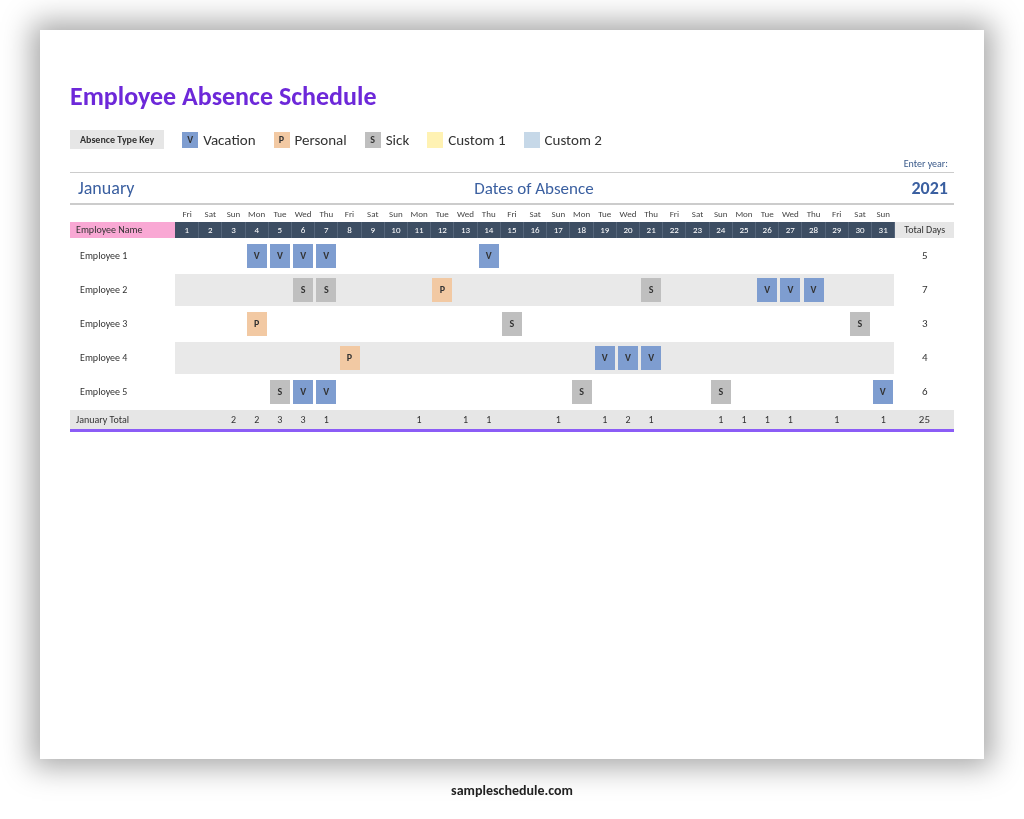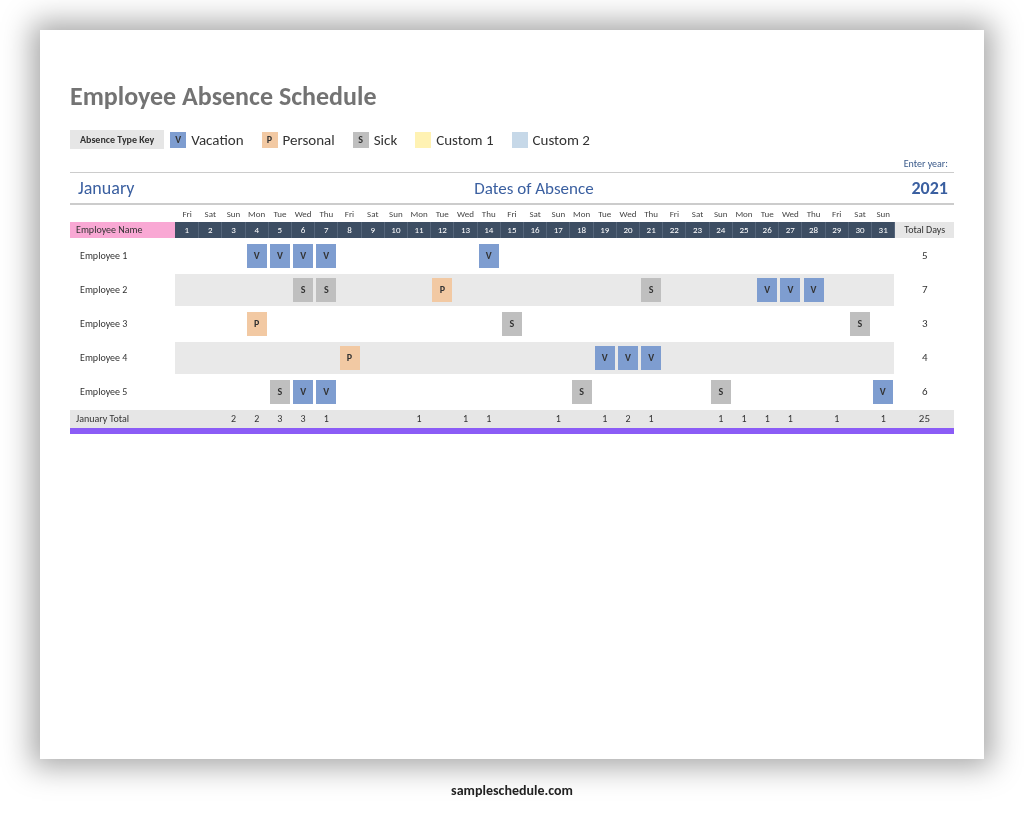--- a/index.html
+++ b/index.html
@@ -26,27 +26,27 @@
     left: 0;
     right: 0;
     text-align: center;
     font-size: 14px;
     font-weight: bold;
     color: #222;
   }
   .title {
     font-size: 26px;
     font-weight: bold;
-    color: #737373;
+    color: #6d28d9;
     margin-bottom: 18px;
   }
   .legend-row {
     display: flex;
     align-items: center;
-    gap: 0;
+    gap: 12px;
     margin-bottom: 8px;
     font-size: 11px;
   }
   .legend-label {
     background: #e6e6e6;
     padding: 3px 10px;
     font-weight: bold;
     color: #333;
     margin-right: 6px;
     font-size: 10px;
@@ -158,21 +158,21 @@
   }
   tr.emp-row.stripe td { background: #e9e9e9; }
   tr.emp-row.nostripe td { background: #fff; }
   tr.emp-row td.first-col { background:#fff !important; }
   tr.emp-row td.total-cell { background: #fff !important; font-size: 11px; color:#333; border-left: 2px solid #fff;}
   tr.total-row td {
     background: #e6e6e6;
     color: #333;
     height: 22px;
     font-size: 10px;
-    border-bottom: 6px solid #8b5cf6;
+    border-bottom: 3px solid #8b5cf6;
   }
   tr.total-row td.first-col {
     text-align: left;
     padding-left: 6px;
     background: #e6e6e6;
   }
   tr.total-row td.grand-total {
     background: #e6e6e6;
     font-size: 11px;
   }

